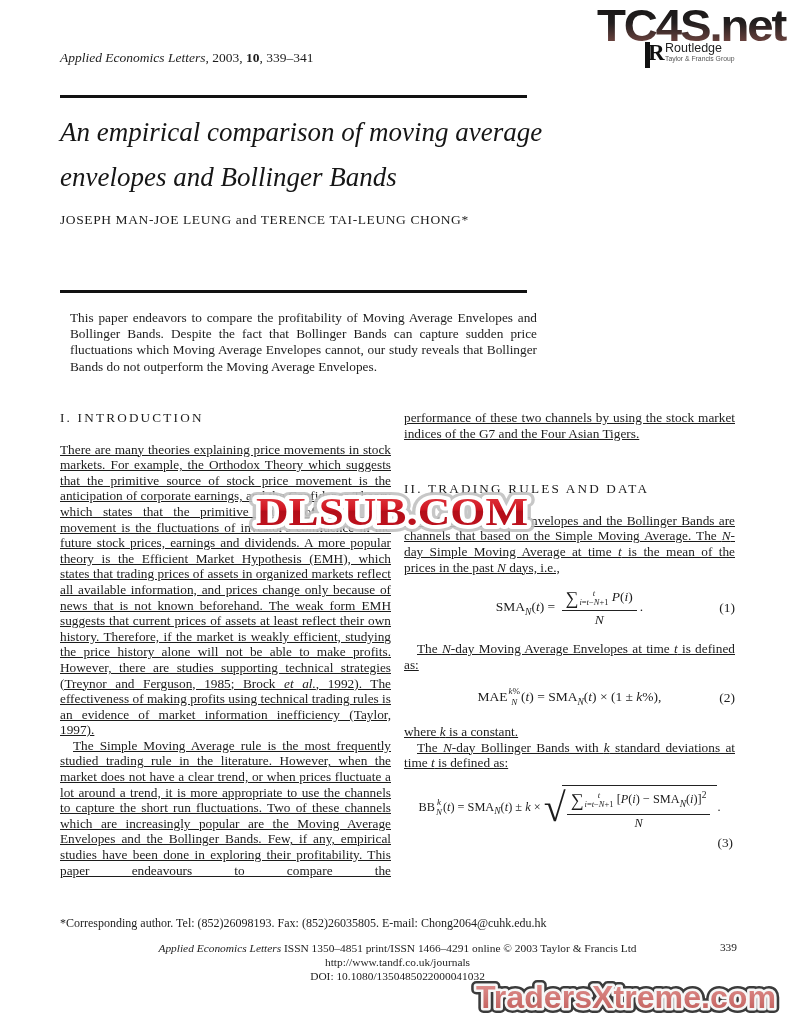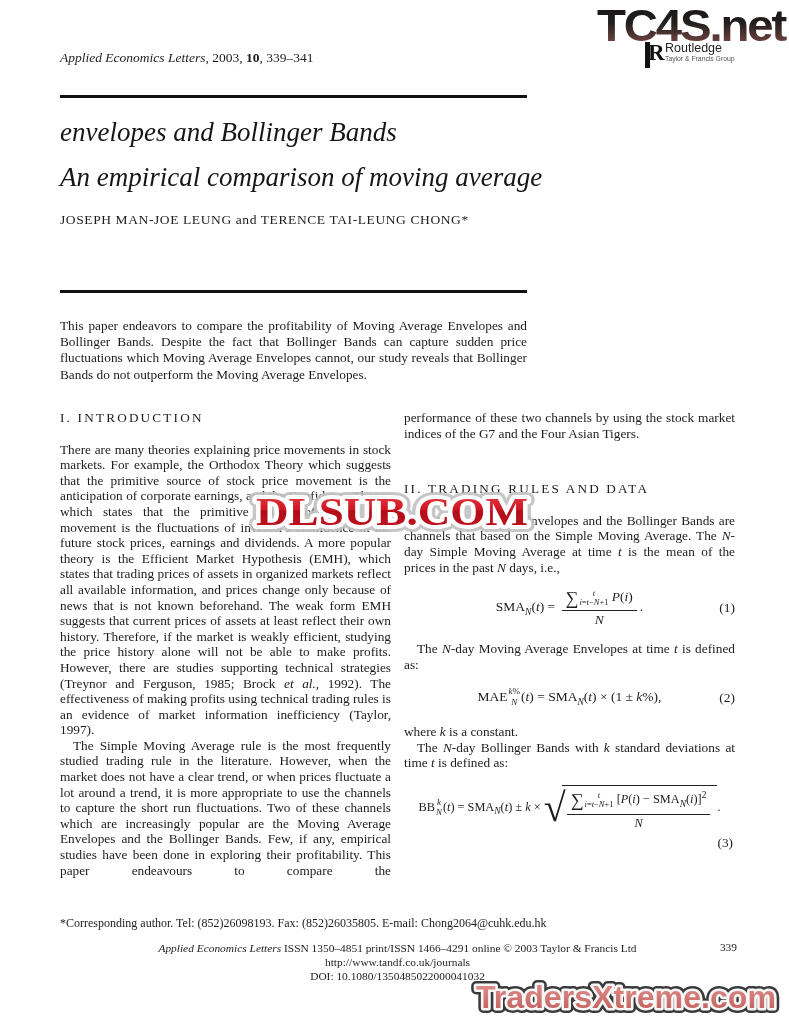--- a/index.html
+++ b/index.html
@@ -20,28 +20,28 @@
   .r-mark .rletter{position:absolute;left:3px;top:-2px;font-family:"Liberation Serif",serif;
        font-weight:bold;font-size:23px;color:#111;}
   .routledge-text .rname{font-family:"Liberation Sans",sans-serif;font-size:12.5px;color:#222;line-height:13px;}
   .routledge-text .rtag{font-family:"Liberation Sans",sans-serif;font-size:6.8px;color:#555;line-height:8px;}
 
   
   .paper-title{position:absolute;left:60px;top:110px;font-style:italic;font-size:27px;line-height:45px;color:#161616;}
   .authors{position:absolute;left:60px;top:212px;font-size:13.5px;letter-spacing:0.6px;}
   .affiliation{position:absolute;left:60px;top:234px;font-style:italic;font-size:13px;line-height:16.5px;}
 
-  .abstract{position:absolute;left:60px;top:310px;width:467px;font-size:13.3px;line-height:16.2px;
-            text-align:justify;margin-top:8px;}
+  .abstract{position:absolute;left:70px;top:310px;width:467px;font-size:13.3px;line-height:16.2px;
+            text-align:justify;}
 
   
   .columns{position:absolute;left:60px;top:410px;width:675px;display:flex;gap:13px;}
   .col{width:331px;font-size:13.3px;line-height:15.6px;text-align:justify;}
   .sec-heading{font-size:13.2px;letter-spacing:2.2px;margin:0 0 16px 0;font-weight:normal;}
-  .col p{margin:0;}
+  .col p{margin:0;text-decoration:underline;}
   .ind{text-indent:13px;}
   .cont{text-align-last:justify;}
   .cont-p{margin-bottom:40px !important;}
   .h2-spacer{margin-bottom:16px;}
 
   
   .eq{position:relative;text-align:center;margin:14px 0;font-size:13.5px;text-align-last:center;}
   .eq .eqnum{position:absolute;right:0;top:50%;transform:translateY(-50%);}
   .eq3{font-size:12.3px;margin-bottom:4px;}
   .eqnum-below{display:block;text-align:right;margin:0 2px 10px 0;font-size:13.3px;}
@@ -94,22 +94,22 @@
     </div>
     <div class="routledge-text">
       <div class="rname">Routledge</div>
       <div class="rtag">Taylor &amp; Francis Group</div>
     </div>
   </div>
 
   <div class="rule rule-top"></div>
 
   <div class="paper-title">
+    <div>An empirical comparison of moving average</div>
     <div>envelopes and Bollinger Bands</div>
-    <div>An empirical comparison of moving average</div>
   </div>
 
   <div class="authors">JOSEPH MAN-JOE LEUNG and TERENCE TAI-LEUNG CHONG*</div>
 
 
   <div class="rule rule-mid"></div>
 
   <div class="abstract">This paper endeavors to compare the profitability of Moving Average Envelopes and Bollinger Bands. Despite the fact that Bollinger Bands can capture sudden price fluctuations which Moving Average Envelopes cannot, our study reveals that Bollinger Bands do not outperform the Moving Average Envelopes.</div>
 
   <div class="columns">

